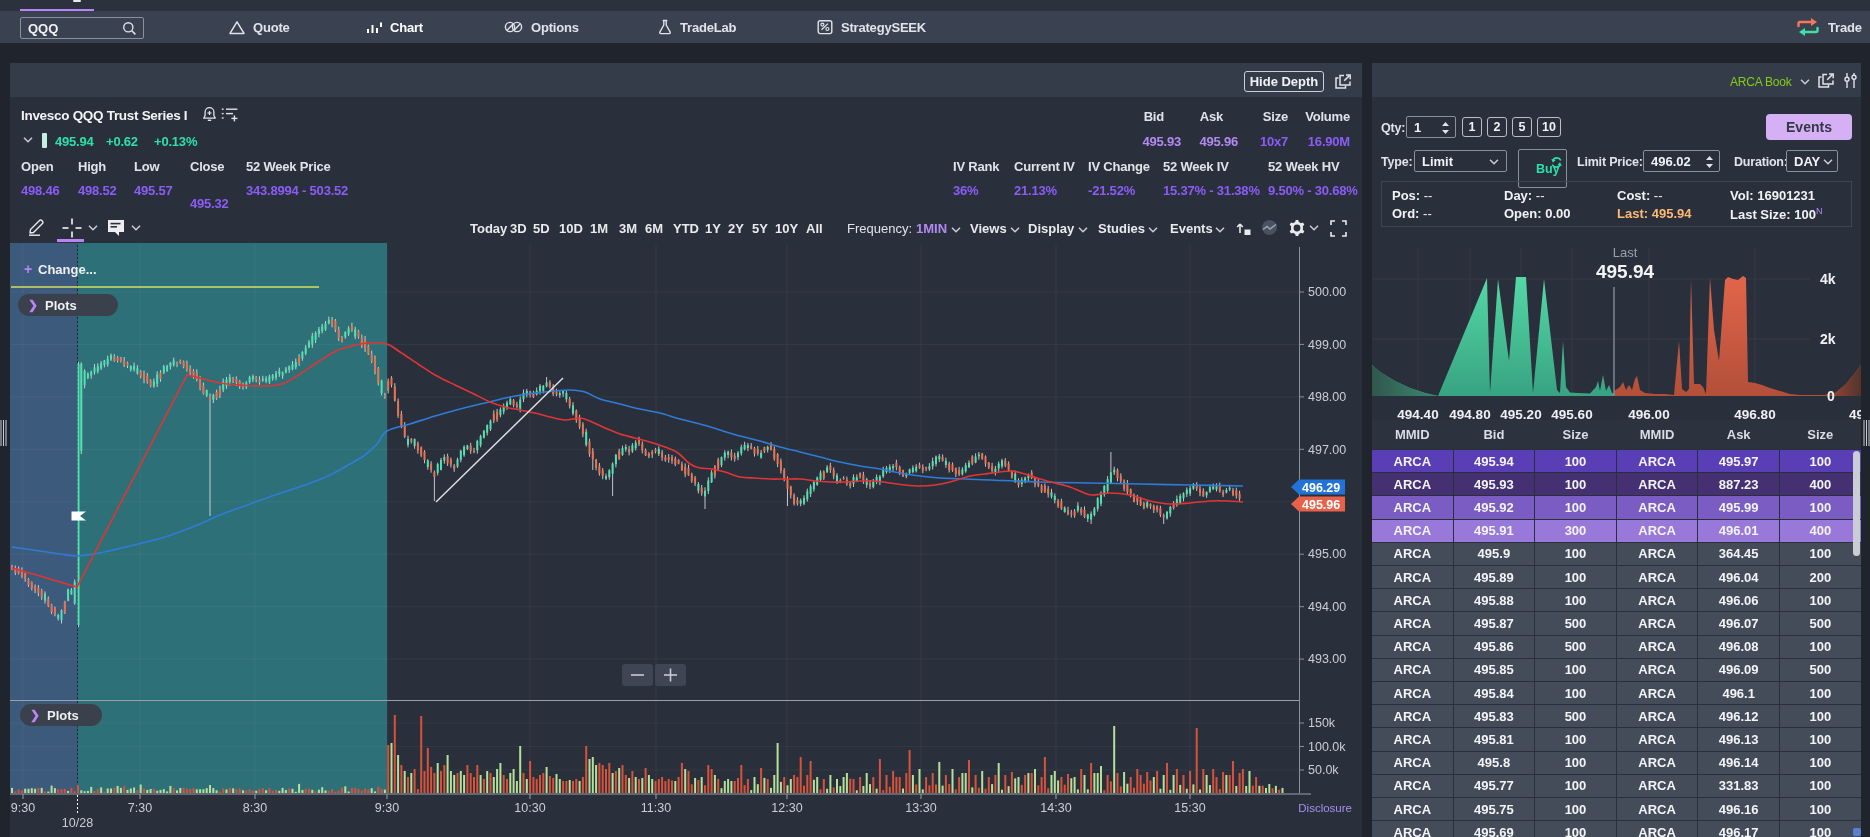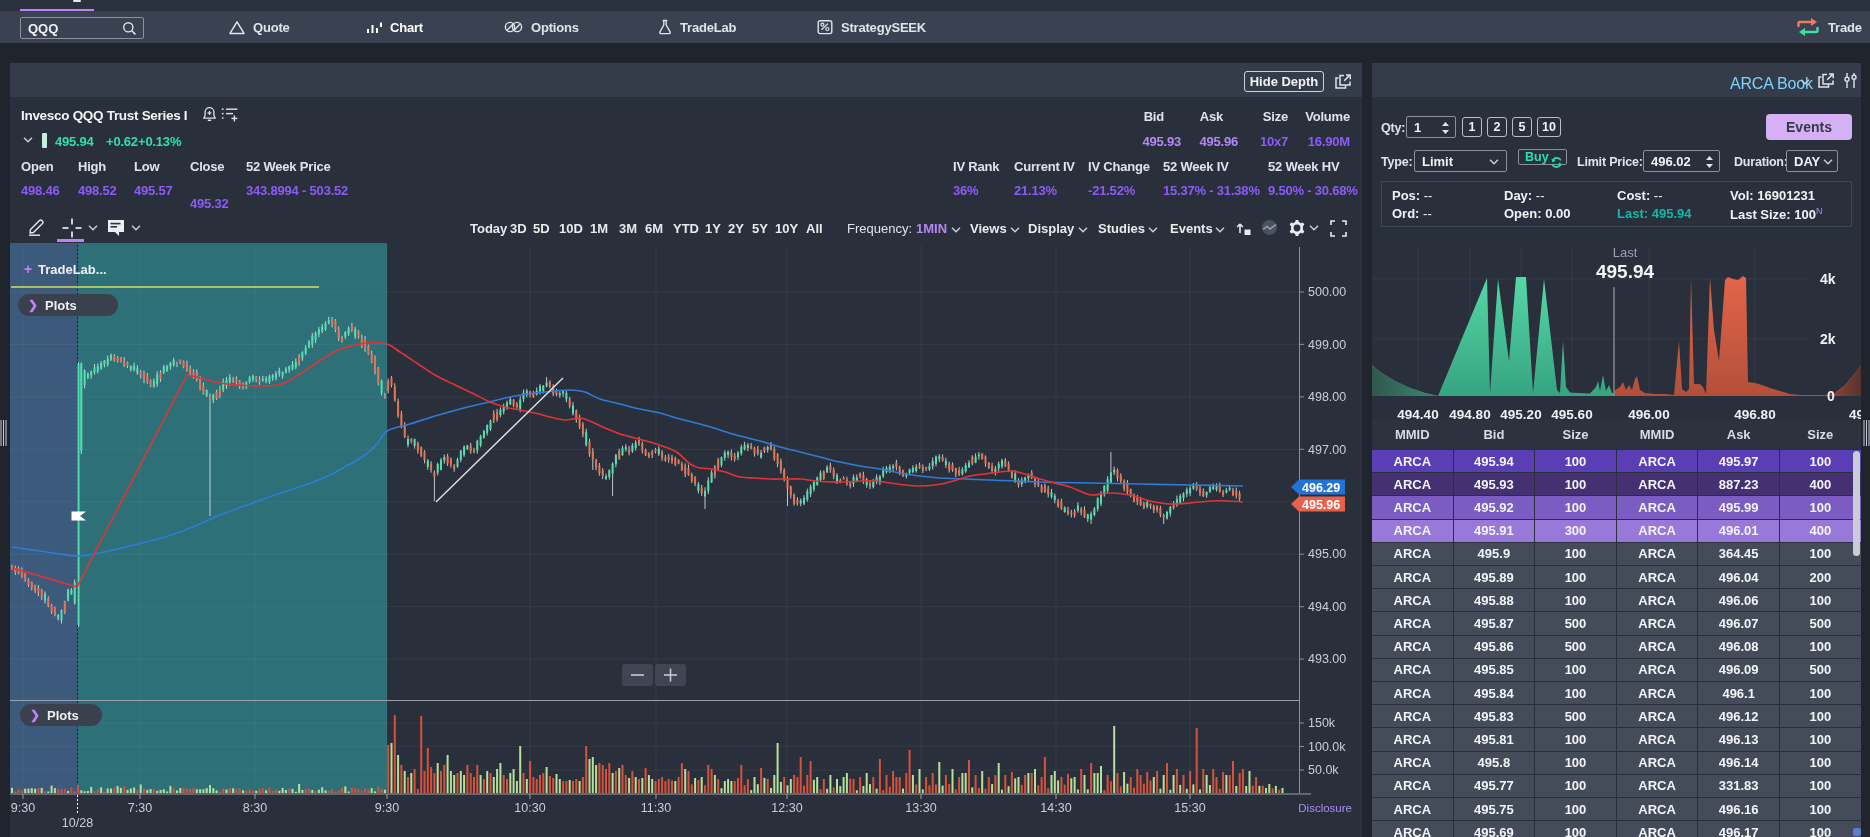--- a/index.html
+++ b/index.html
@@ -134,21 +134,21 @@
     </svg>
   </div>
 <div class="abs" style="left:23px;top:137px">
     <svg width="10" height="6" viewBox="0 0 10 6">
       <path d="M1,0.8 L5,4.8 L9,0.8" fill="none" stroke="#c9ced6" stroke-width="1.5"></path>
     </svg>
   </div>
 <div class="abs" style="left:42px;top:133px;width:5px;height:15px;background:#c6efe2;border-radius:1px"></div>
 <div class="abs teal" style="left:55px;top:134px;font-size:13px;font-weight:bold;letter-spacing:-0.2px">495.94</div>
 <div class="abs teal" style="left:106px;top:134px;font-size:13px;font-weight:bold;letter-spacing:-0.2px">+0.62</div>
-<div class="abs teal" style="left:138px;top:134px;font-size:13px;font-weight:bold;letter-spacing:-0.2px">+0.13%</div>
+<div class="abs teal" style="left:154px;top:134px;font-size:13px;font-weight:bold;letter-spacing:-0.2px">+0.13%</div>
 
 <div class="lbl" style="left:21px;top:159px">Open</div>
 <div class="lbl" style="left:78px;top:159px">High</div>
 <div class="lbl" style="left:134px;top:159px">Low</div>
 <div class="lbl" style="left:190px;top:159px">Close</div>
 <div class="lbl" style="left:246px;top:159px">52 Week Price</div>
 <div class="val" style="left:21px;top:183px">498.46</div>
 <div class="val" style="left:78px;top:183px">498.52</div>
 <div class="val" style="left:134px;top:183px">495.57</div>
 <div class="val" style="left:190px;top:196px">495.32</div>
@@ -1508,21 +1508,21 @@
 <text x="77.5" y="827" fill="#c9ced6" font-size="12.5" text-anchor="middle">10/28</text>
 <text x="1352" y="812" fill="#a98df0" font-size="11.5" text-anchor="end">Disclosure</text>
 <rect x="622" y="664" width="31" height="22" rx="3" fill="#3f4552"></rect>
 <rect x="655" y="664" width="31" height="22" rx="3" fill="#3f4552"></rect>
 <line x1="631" y1="675" x2="644" y2="675" stroke="#c7ccd3" stroke-width="1.6"></line>
 <line x1="664" y1="675" x2="677" y2="675" stroke="#c7ccd3" stroke-width="1.6"></line>
 <line x1="670.5" y1="668.5" x2="670.5" y2="681.5" stroke="#c7ccd3" stroke-width="1.6"></line>
 </svg>
 
 <div class="abs" style="left:24px;top:261px;font-size:14px;color:#b984f5;font-weight:bold">+</div>
-<div class="abs" style="left:38px;top:262px;font-size:13px;color:#eef0f3;font-weight:bold">TradeLab...</div>
+<div class="abs" style="left:38px;top:262px;font-size:13px;color:#eef0f3;font-weight:bold">Change...</div>
 <div class="pill" style="left:18px;top:294px;width:100px;height:22px"><span style="color:#b984f5;font-size:12px">❯</span>Plots</div>
 <div class="pill" style="left:20px;top:704px;width:82px;height:22px"><span style="color:#b984f5;font-size:12px">❯</span>Plots</div>
 <div class="abs" style="left:0px;top:420px">
     <svg width="7" height="26" viewBox="0 0 7 26">
       <g stroke="#c9ced6" stroke-width="1">
         <line x1="1" y1="0" x2="1" y2="26"></line>
         <line x1="3.5" y1="0" x2="3.5" y2="26"></line>
         <line x1="6" y1="0" x2="6" y2="26"></line>
       </g>
     </svg>
@@ -1532,21 +1532,21 @@
       <g stroke="#c9ced6" stroke-width="1">
         <line x1="1" y1="0" x2="1" y2="26"></line>
         <line x1="3.5" y1="0" x2="3.5" y2="26"></line>
         <line x1="6" y1="0" x2="6" y2="26"></line>
       </g>
     </svg>
   </div>
 
 <div class="panel" style="left:1372px;top:63px;width:489px;height:774px"></div>
 <div class="phead" style="left:1372px;top:63px;width:489px;height:34px"></div>
-<div class="abs" style="left:1730px;top:75px;font-size:16px;letter-spacing:-0.2px;color:#7dd3fc">ARCA Book</div>
+<div class="abs" style="left:1730px;top:75px;font-size:12px;letter-spacing:-0.2px;color:#84cc16">ARCA Book</div>
 <div class="abs" style="left:1800px;top:79px">
     <svg width="10" height="6" viewBox="0 0 10 6">
       <path d="M1,0.8 L5,4.8 L9,0.8" fill="none" stroke="#c9ced6" stroke-width="1.5"></path>
     </svg>
   </div>
 <div class="abs" style="left:1817px;top:72px">
     <svg width="19" height="17" viewBox="0 0 19 17">
       <path d="M4.5,5 L2,5 L2,15 L11.5,15 L11.5,12.5" fill="none" stroke="#dfe3ea" stroke-width="1.5"></path>
       <path d="M10,2.5 L6,2.5 L6,12 L16,12 L16,8.5" fill="none" stroke="#dfe3ea" stroke-width="1.5"></path>
       <line x1="10.2" y1="7.8" x2="15.6" y2="2.4" stroke="#dfe3ea" stroke-width="1.5"></line>
@@ -1579,21 +1579,21 @@
 <div class="sqbtn" style="left:1537px;top:117px;width:24px;height:20px">10</div>
 <div class="abs" style="left:1766px;top:114px;width:86px;height:26px;background:#d5b0f4;border-radius:4px;
   color:#333947;font-size:14px;font-weight:bold;display:flex;align-items:center;justify-content:center">Events</div>
 
 <div class="lbl" style="left:1381px;top:155px;font-size:12.5px">Type:</div>
 <div class="inputbox" style="left:1414px;top:150px;width:93px;height:22px">Limit<span style="position:absolute;right:7px;top:8px">
       <svg width="10" height="6" viewBox="0 0 10 6">
         <path d="M1,0.8 L5,4.8 L9,0.8" fill="none" stroke="#c9ced6" stroke-width="1.5"></path>
       </svg>
     </span></div>
-<div class="inputbox" style="left:1518px;top:149px;width:49px;height:16px;font-weight:bold;color:#2be0a8;font-size:12.5px;padding-left:6px">Buy<span style="position:absolute;right:3px;top:5px">
+<div class="inputbox" style="left:1518px;top:149px;width:49px;height:39px;font-weight:bold;color:#2be0a8;font-size:12.5px;padding-left:17px">Buy<span style="position:absolute;right:3px;top:5px">
       <svg width="13" height="13" viewBox="0 0 15 14" style="margin-top:1px">
         <path d="M12.5,4.5 A5.2,5.2 0 0 0 3,5" fill="none" stroke="#2be0a8" stroke-width="1.8"></path>
         <polygon points="1.4,3.0 3.4,7.4 6.4,4.4 " fill="#2be0a8"></polygon>
         <path d="M2.5,9.5 A5.2,5.2 0 0 0 12,9" fill="none" stroke="#2be0a8" stroke-width="1.8"></path>
         <polygon points="13.6,11.0 11.6,6.6 8.6,9.6" fill="#2be0a8"></polygon>
       </svg>
     </span></div>
 <div class="lbl" style="left:1577px;top:155px;font-size:12.5px">Limit Price:</div>
 <div class="inputbox" style="left:1643px;top:150px;width:77px;height:22px">496.02<span style="position:absolute;right:5px;top:4px">
       <svg width="9" height="14" viewBox="0 0 9 14">
@@ -1608,21 +1608,21 @@
       </svg>
     </span></div>
 
 <div class="abs" style="left:1381px;top:181px;width:471px;height:46px;border:1px solid #3f4653"></div>
 <div class="abs" style="left:1392px;top:188px;font-size:13px;color:#f0f2f5"><b>Pos:</b> --</div>
 <div class="abs" style="left:1504px;top:188px;font-size:13px;color:#f0f2f5"><b>Day:</b> --</div>
 <div class="abs" style="left:1617px;top:188px;font-size:13px;color:#f0f2f5"><b>Cost:</b> --</div>
 <div class="abs" style="left:1730px;top:188px;font-size:13px;color:#f0f2f5"><b>Vol:</b> <b>16901231</b></div>
 <div class="abs" style="left:1392px;top:206px;font-size:13px;color:#f0f2f5"><b>Ord:</b> --</div>
 <div class="abs" style="left:1504px;top:206px;font-size:13px;color:#f0f2f5"><b>Open:</b> <b>0.00</b></div>
-<div class="abs" style="left:1617px;top:206px;font-size:13px;color:#14b8a6"><b>Last:</b> <b>495.94</b></div>
+<div class="abs" style="left:1617px;top:206px;font-size:13px;color:#fdba74"><b>Last:</b> <b>495.94</b></div>
 <div class="abs" style="left:1730px;top:206px;font-size:13px;color:#f0f2f5"><b>Last Size:</b> <b>100</b><sup class="purple" style="font-size:9px">N</sup></div>
 
 <svg class="abs" style="left:1372px;top:240px" width="489" height="185" viewBox="1372 240 489 185">
 <defs>
 <linearGradient id="gg" x1="0" y1="0" x2="0" y2="1">
         <stop offset="0" stop-color="#55d8a6"></stop>
         <stop offset="1" stop-color="#37a381"></stop>
       </linearGradient>
 <linearGradient id="gl" x1="0" y1="0" x2="1" y2="0">
         <stop offset="0" stop-color="#31574d"></stop>

